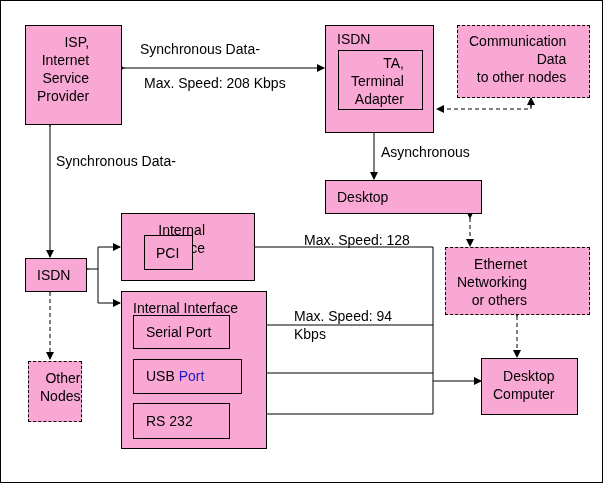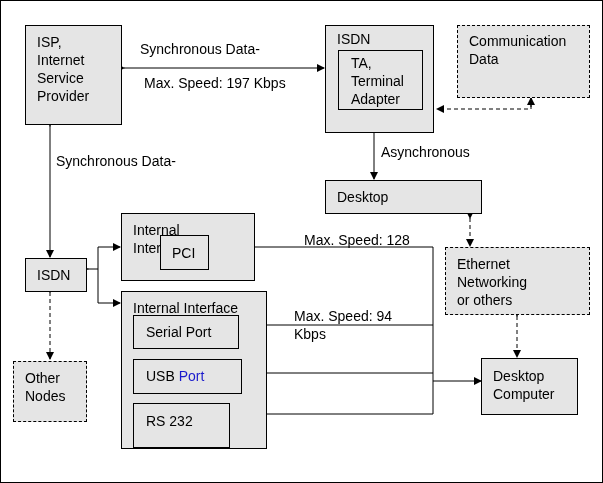--- a/index.html
+++ b/index.html
@@ -1,18 +1,18 @@
 <!DOCTYPE html>
 <html><head>
 <meta charset="utf-8">
 <style>
   html,body{margin:0;padding:0;background:#fff;}
   body{width:603px;height:483px;position:relative;overflow:hidden;font-family:"Liberation Sans",sans-serif;font-size:14px;color:#000;}
   .frame{position:absolute;left:0;top:0;width:601px;height:481px;border:1px solid #000;}
-  .box{position:absolute;border:1px solid #000;background:#e5e5e5;box-sizing:border-box;}
+  .box{position:absolute;border:1px solid #000;background:#f9a8d4;box-sizing:border-box;text-align:right;}
   .dash{border-style:dashed;}
   .lbl{position:absolute;line-height:18px;white-space:nowrap;}
   svg{position:absolute;left:0;top:0;}
   .blue{color:#1a1acc;}
 </style>
 </head>
 <body>
 
 <div class="frame"></div>
 
@@ -51,77 +51,78 @@
 <div class="box" style="left:25px;top:25px;width:97px;height:100px;">
   <div class="lbl" style="left:11px;top:7px;">
     <div>ISP,</div>
     <div>Internet</div>
     <div>Service</div>
     <div>Provider</div>
   </div>
 </div>
 
 <div class="lbl" style="left:140px;top:40px;">Synchronous Data-</div>
-<div class="lbl" style="left:144px;top:74px;">Max. Speed: 197 Kbps</div>
+<div class="lbl" style="left:144px;top:74px;">Max. Speed: 208 Kbps</div>
 
 <div class="box" style="left:325px;top:25px;width:109px;height:108px;">
   <div class="lbl" style="left:11px;top:4px;">ISDN</div>
   <div class="box" style="left:12px;top:24px;width:85px;height:60px;">
     <div class="lbl" style="left:12px;top:3px;">
       <div>TA,</div>
       <div>Terminal</div>
       <div>Adapter</div>
     </div>
   </div>
 </div>
 
 <div class="box dash" style="left:457px;top:25px;width:133px;height:73px;">
   <div class="lbl" style="left:11px;top:6px;">
     <div>Communication</div>
     <div>Data</div>
+    <div>to other nodes</div>
   </div>
 </div>
 
 <div class="lbl" style="left:381px;top:143px;">Asynchronous</div>
 
 <div class="box" style="left:325px;top:180px;width:157px;height:34px;">
   <div class="lbl" style="left:11px;top:7px;">Desktop</div>
 </div>
 
 <div class="lbl" style="left:56px;top:152px;">Synchronous Data-</div>
 
 <div class="box" style="left:25px;top:258px;width:62px;height:34px;">
   <div class="lbl" style="left:11px;top:7px;">ISDN</div>
 </div>
 
-<div class="box dash" style="left:13px;top:361px;width:74px;height:61px;">
+<div class="box dash" style="left:28px;top:361px;width:54px;height:61px;">
   <div class="lbl" style="left:11px;top:7px;">
     <div>Other</div>
     <div>Nodes</div>
   </div>
 </div>
 
 <div class="box" style="left:121px;top:213px;width:134px;height:68px;">
   <div class="lbl" style="left:11px;top:7px;width:72px;overflow:hidden;white-space:normal;line-height:18px;">Internal Interface</div>
-  <div class="box" style="left:38px;top:21px;width:49px;height:35px;">
+  <div class="box" style="left:22px;top:21px;width:49px;height:35px;">
     <div class="lbl" style="left:11px;top:8px;">PCI</div>
   </div>
 </div>
 
 <div class="lbl" style="left:276px;top:231px;margin-left:28px;">Max. Speed: 128</div>
 
 <div class="box" style="left:121px;top:291px;width:146px;height:158px;">
   <div class="lbl" style="left:11px;top:7px;">Internal Interface</div>
-  <div class="box" style="left:11px;top:23px;width:106px;height:34px;">
+  <div class="box" style="left:11px;top:23px;width:97px;height:34px;">
     <div class="lbl" style="left:12px;top:7px;">Serial Port</div>
   </div>
   <div class="box" style="left:11px;top:67px;width:109px;height:35px;padding-left:16px;">
     <div class="lbl" style="left:12px;top:7px;"><span>USB</span> <span class="blue">Port</span></div>
   </div>
-  <div class="box" style="left:11px;top:111px;width:97px;height:45px;">
+  <div class="box" style="left:11px;top:111px;width:97px;height:36px;">
     <div class="lbl" style="left:12px;top:8px;">RS 232</div>
   </div>
 </div>
 
 <div class="lbl" style="left:294px;top:307px;">
   <div>Max. Speed: 94</div>
   <div>Kbps</div>
 </div>
 
 <div class="box dash" style="left:445px;top:247px;width:145px;height:68px;">

